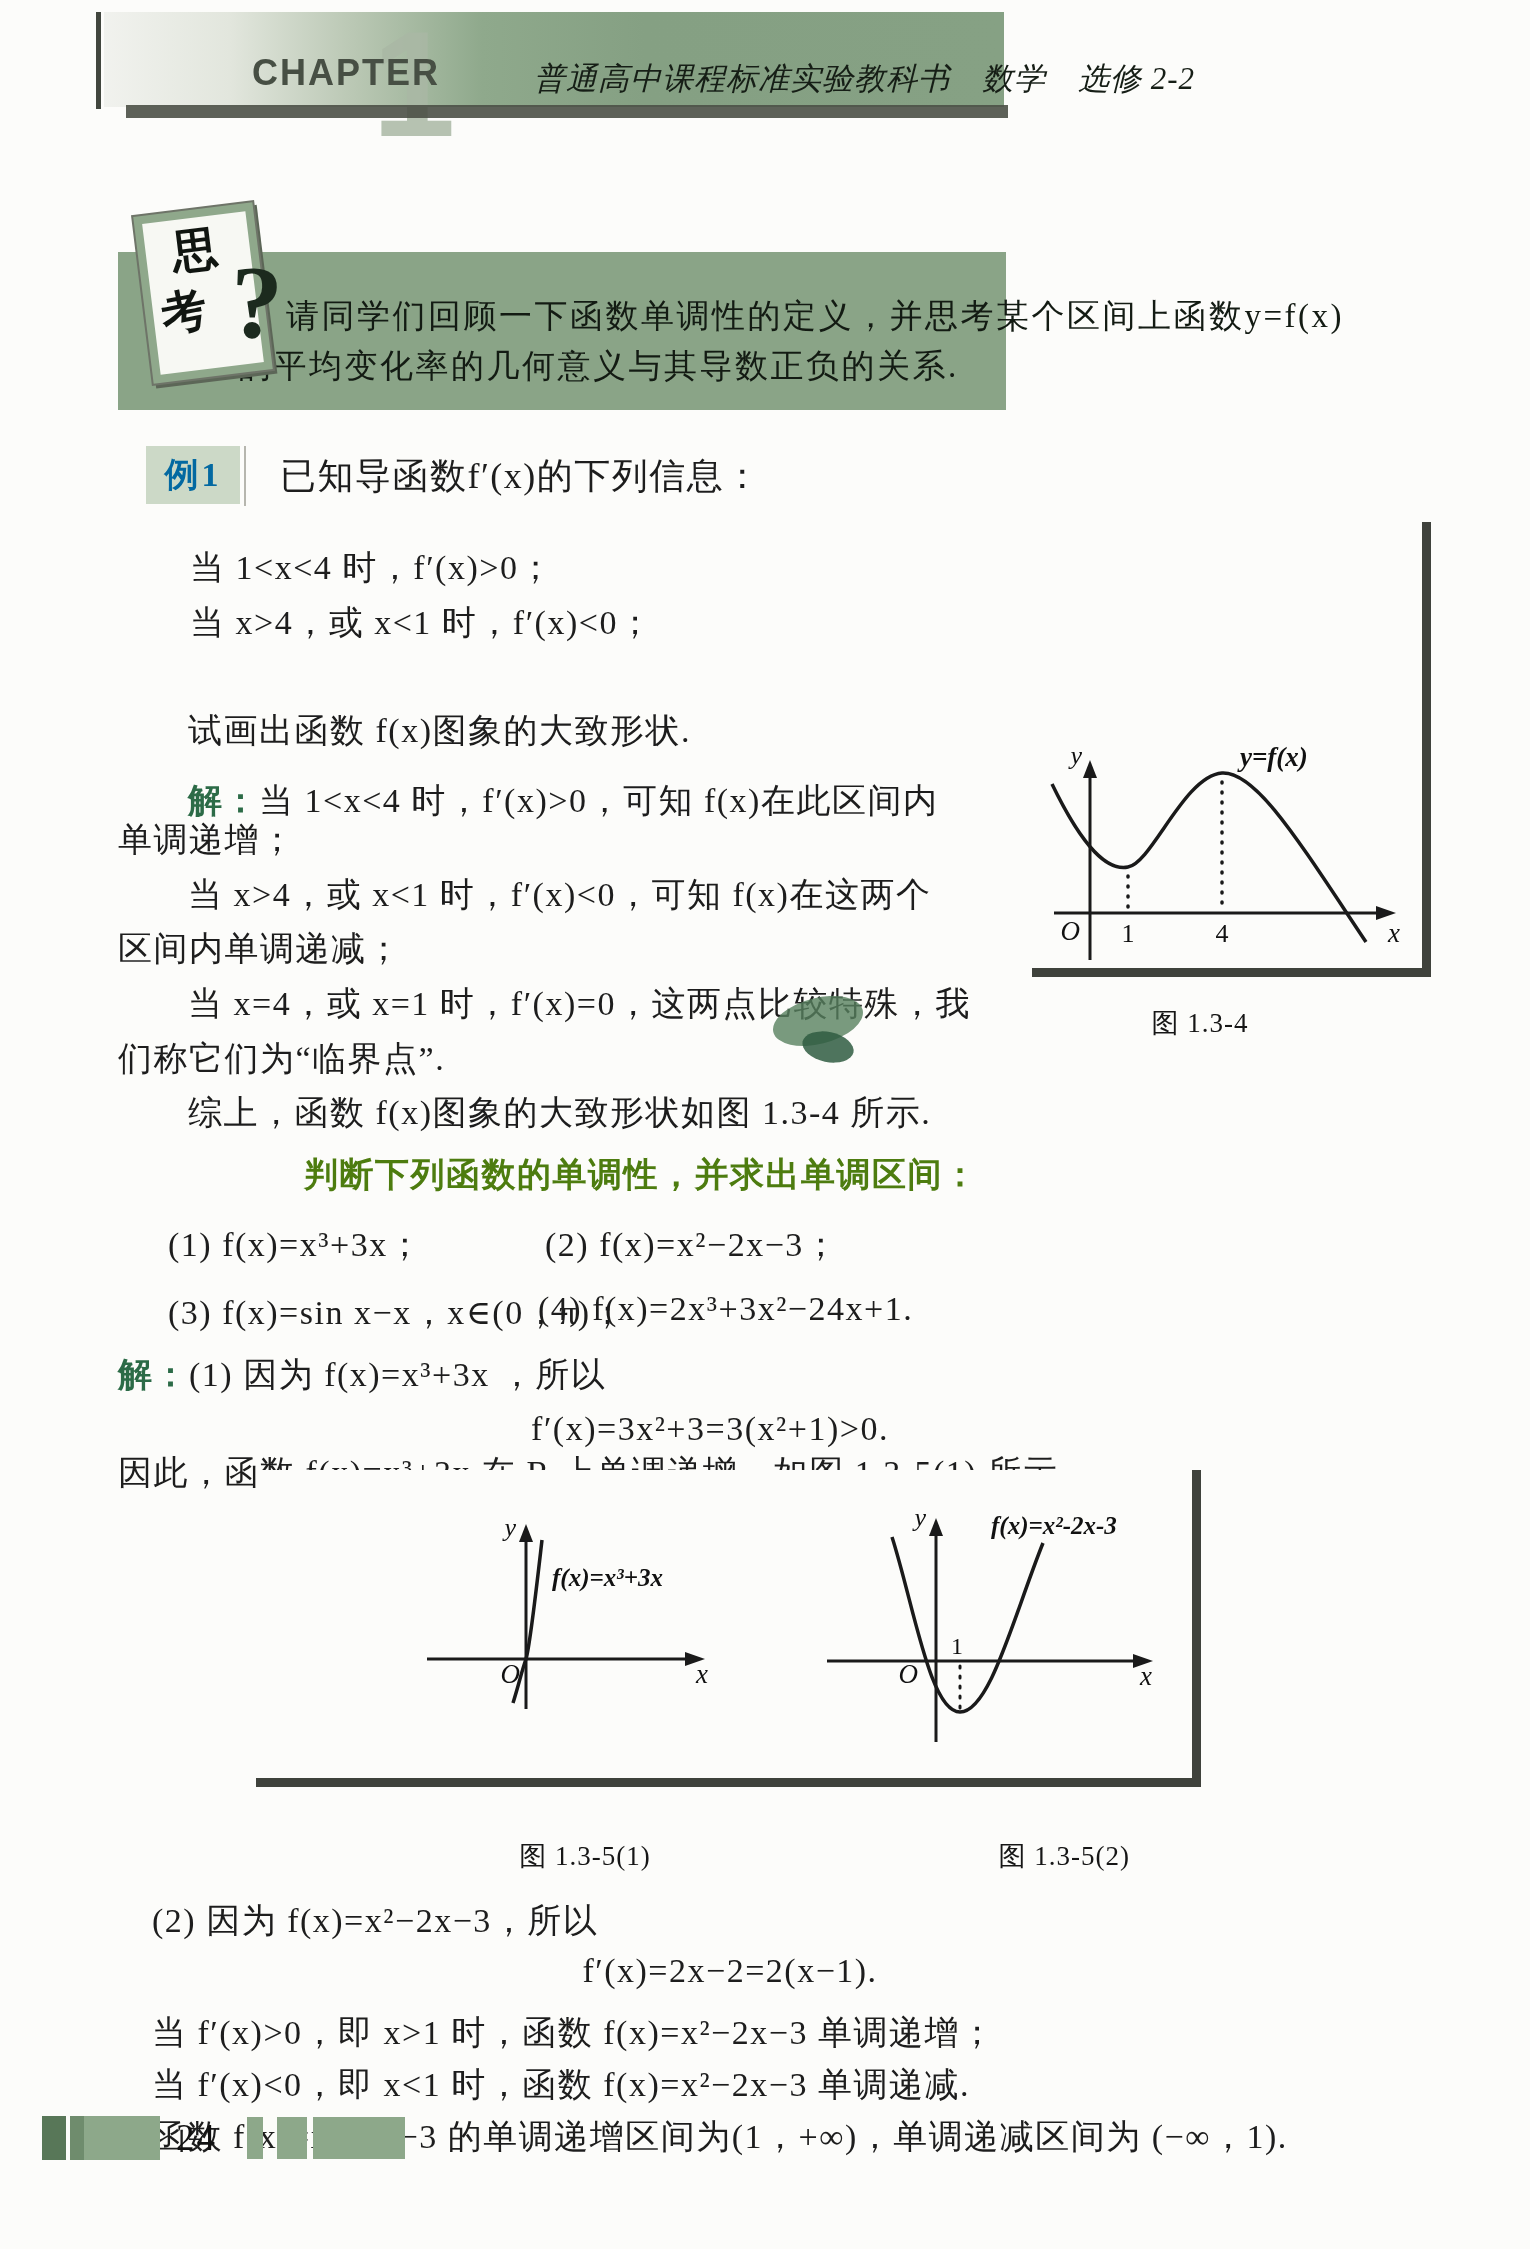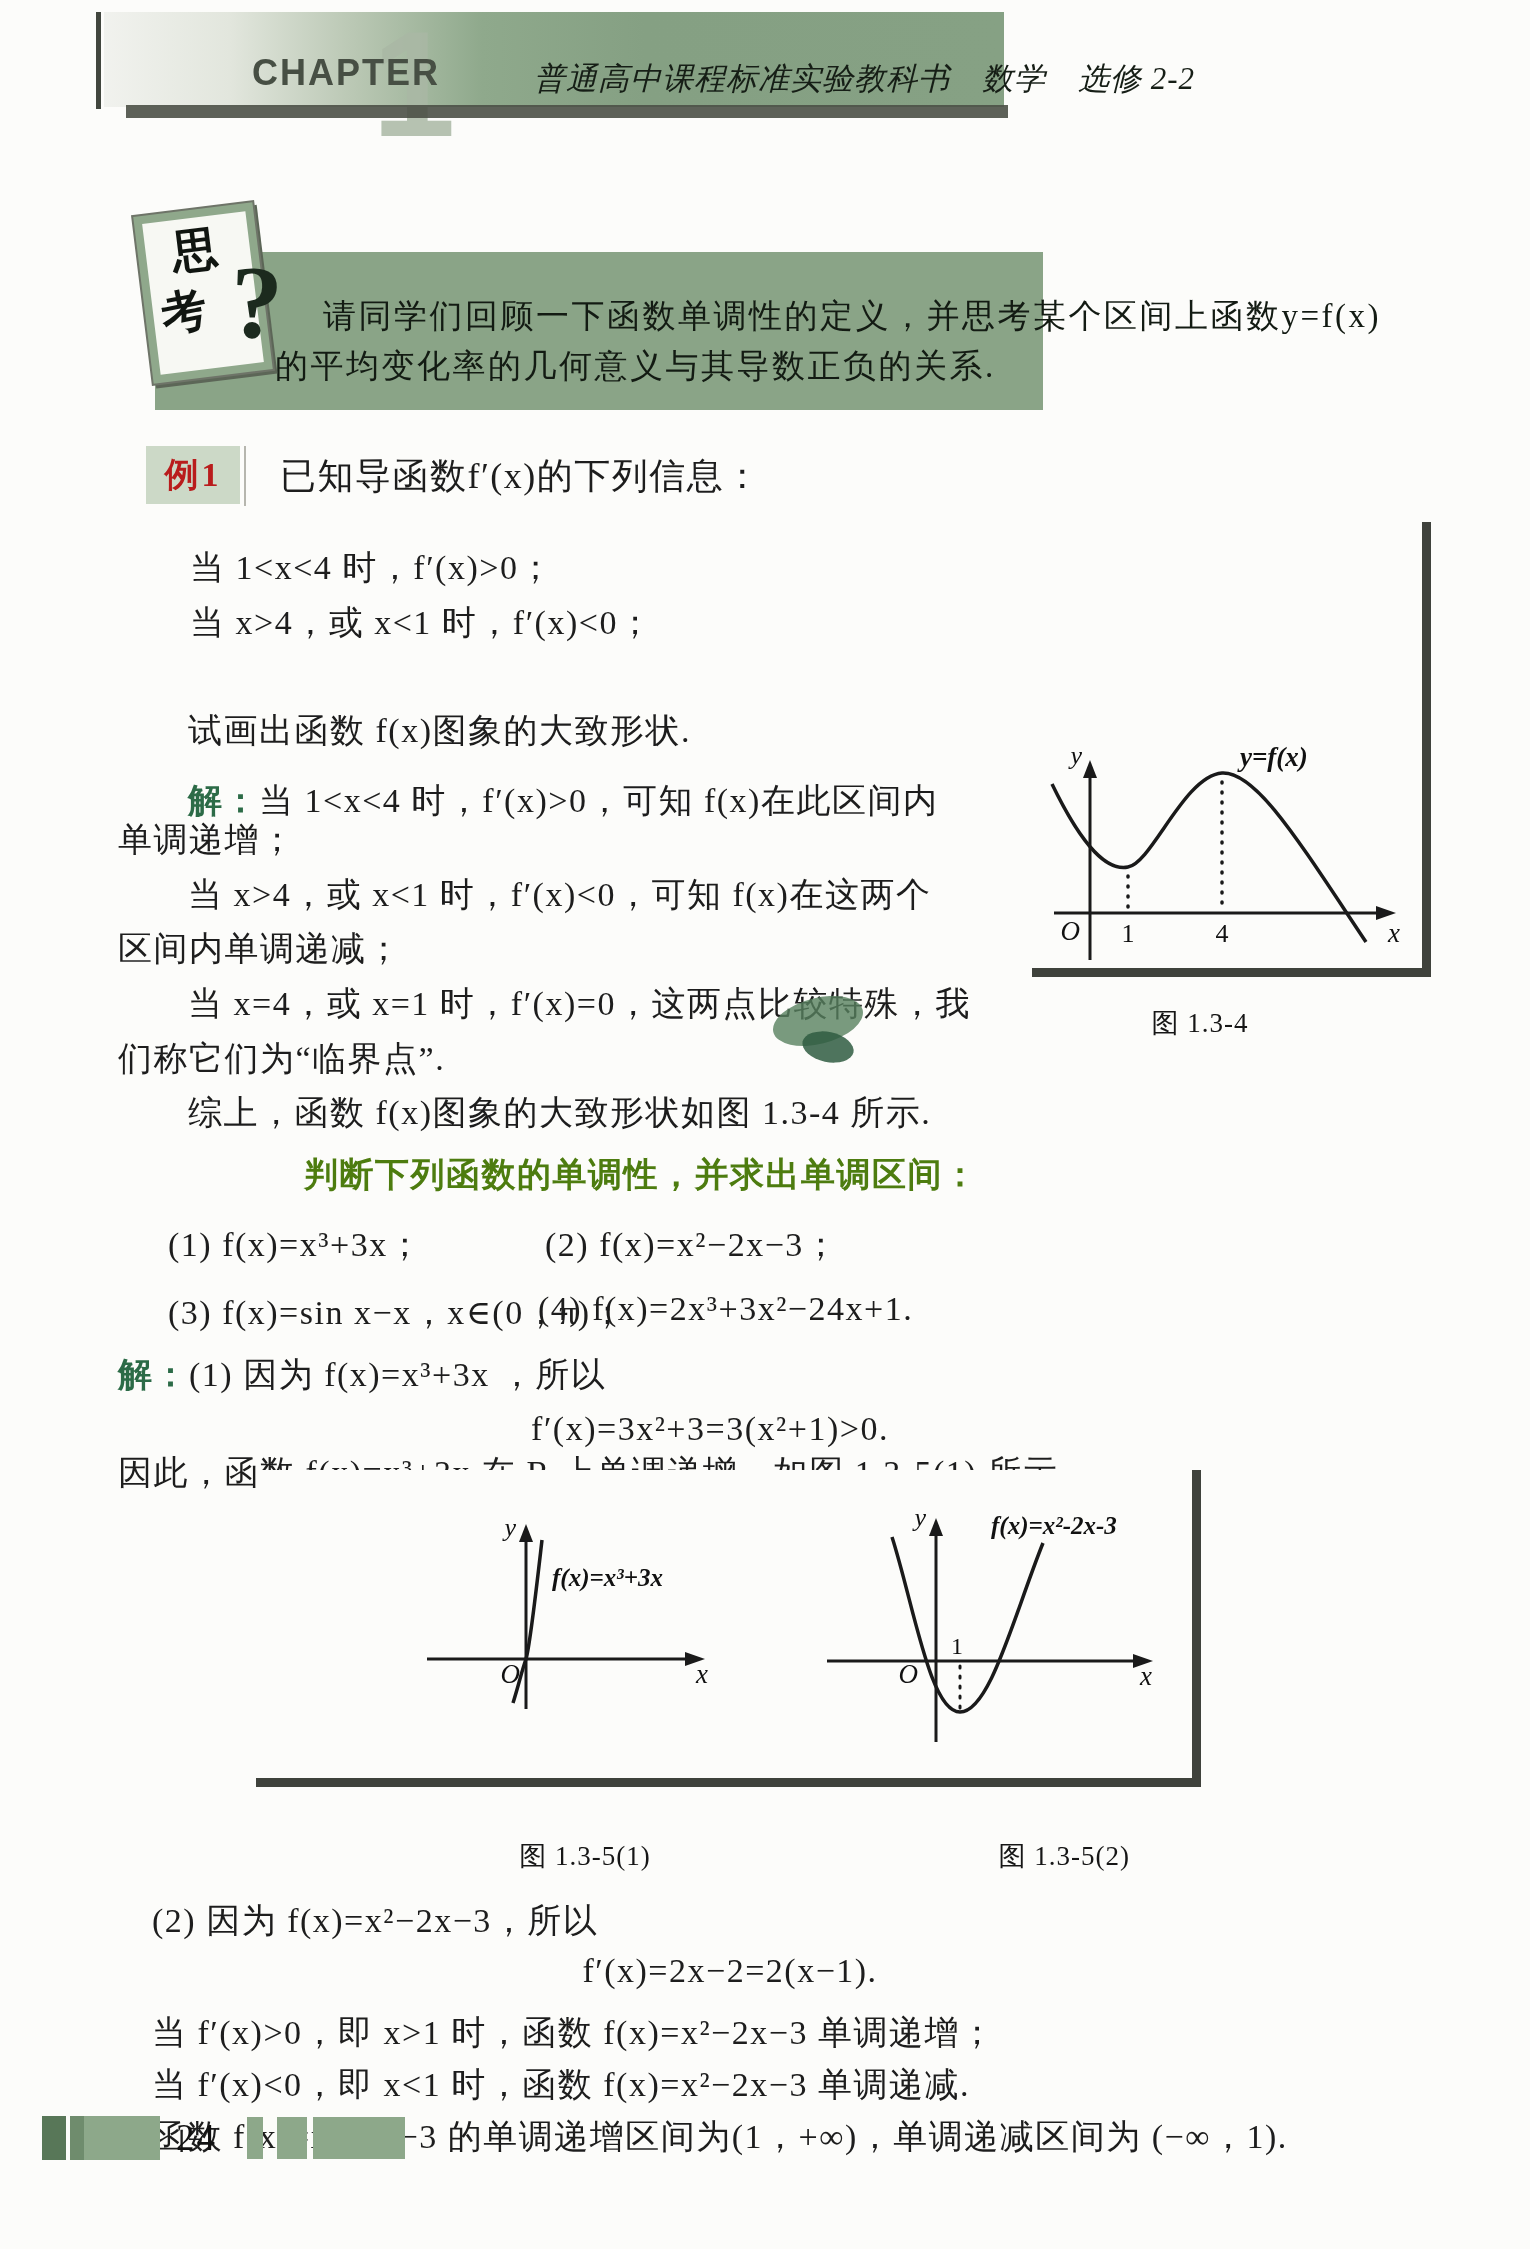--- a/index.html
+++ b/index.html
@@ -13,31 +13,31 @@
   .banner{left:104px;top:12px;width:900px;height:95px;
           background:linear-gradient(90deg,#f1f2ee 0%,#e2e6dd 14%,#b9c7b3 28%,#8fa98c 42%,#85a083 60%,#86a184 100%);}
   .banner-shadow{left:126px;top:105px;width:882px;height:13px;background:#4b5046;opacity:.9;}
   .chapter-one{left:268px;top:-14px;font-family:"Liberation Sans","DejaVu Sans",sans-serif;
                font-size:150px;font-weight:bold;color:#aab8a5;opacity:.85;}
   .chapter-word{left:148px;top:40px;font-family:"Liberation Sans","DejaVu Sans",sans-serif;
                 font-size:36px;font-weight:bold;letter-spacing:2px;color:#474f44;}
   .book-title{left:430px;top:46px;width:440px;text-align:right;font-size:31px;font-weight:normal;
               font-style:italic;color:#161e16;letter-spacing:1px;}
   
-  .band{left:118px;top:252px;width:888px;height:158px;background:#8aa487;margin-left:37px;}
+  .band{left:118px;top:252px;width:888px;height:158px;background:#8aa487;}
   .band-line{position:absolute;color:#131b13;font-size:33px;letter-spacing:2.5px;white-space:nowrap;}
   .think-card{left:142px;top:208px;width:104px;height:152px;transform:rotate(-7deg);
               background:#f7f8f3;border:9px solid #8fa88b;outline:2px solid #6e7468;outline-offset:-1px;
               box-shadow:3px 4px 0 #5c6657;z-index:4;}
   .think-char{position:absolute;font-size:46px;font-weight:bold;color:#101510;}
   .think-q{position:absolute;right:-26px;top:40px;font-size:104px;font-weight:bold;color:#1c2a1e;
            transform:rotate(9deg);line-height:1;}
   
   .badge{left:146px;top:446px;width:94px;height:58px;background:#ccd9c7;display:flex;
-         align-items:center;justify-content:center;font-size:34px;font-weight:bold;color:#b91c1c;
+         align-items:center;justify-content:center;font-size:34px;font-weight:bold;color:#0369a1;
          letter-spacing:3px;}
   .badge-rule{left:244px;top:446px;width:2px;height:60px;background:#b6b6ae;}
   
   .figframe{background:#fcfcfa;border-right:9px solid #3f423c;border-bottom:9px solid #3f423c;}
   .caption{font-size:27px;letter-spacing:1px;text-align:center;color:#161616;}
   svg text{font-family:"Liberation Serif","DejaVu Serif",serif;}
   .smudge1{left:772px;top:998px;width:92px;height:46px;background:#57815f;border-radius:50%;
            transform:rotate(-14deg);opacity:.8;z-index:5;}
   .smudge2{left:802px;top:1032px;width:52px;height:30px;background:#2f5c41;border-radius:50%;
            transform:rotate(12deg);opacity:.85;z-index:6;}

